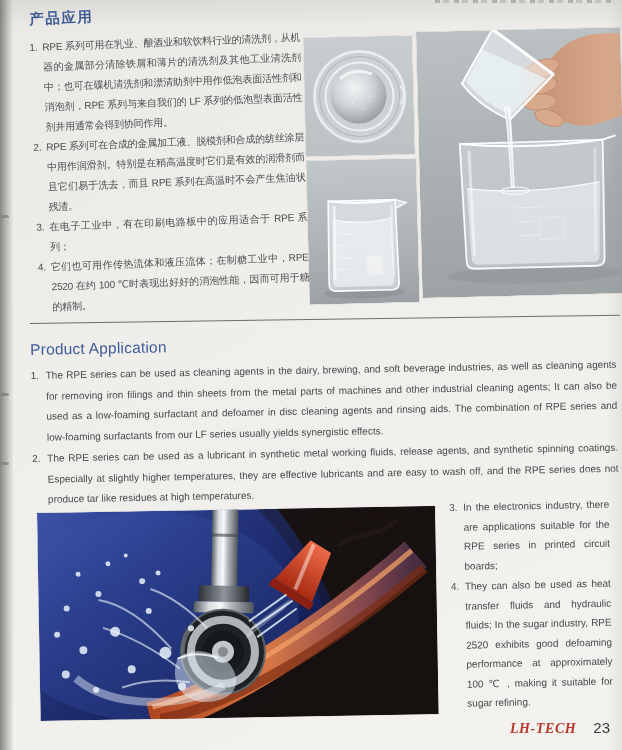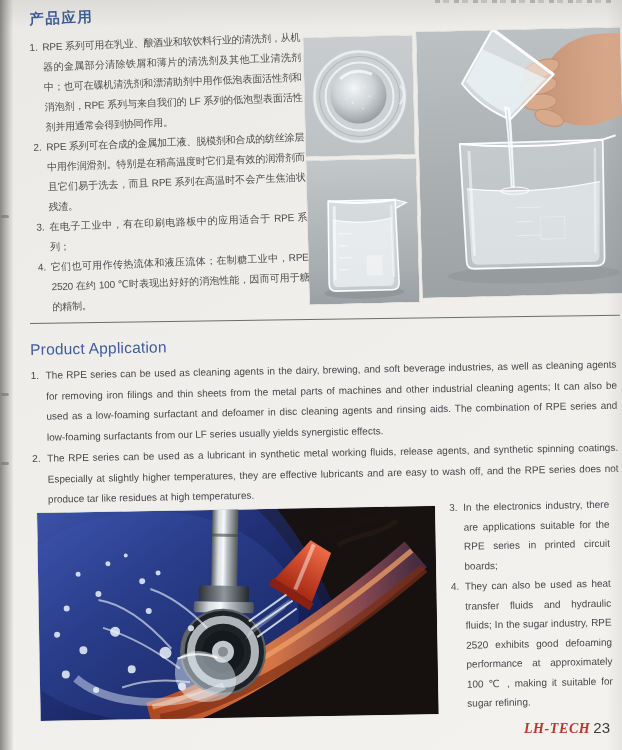--- a/index.html
+++ b/index.html
@@ -44,21 +44,21 @@
 
   .bottom-photo{position:absolute;left:37px;top:513px;width:398px;height:208px;overflow:hidden;
         transform:rotate(-1deg);transform-origin:0 0;box-shadow:0 0 0 .5px rgba(0,0,0,.08)}
 
   .side{position:absolute;left:449px;top:498px;width:160px;transform:rotate(-1.2deg);transform-origin:0 0}
   .side .item{position:relative;padding-left:14px;font-size:10px;line-height:19.5px;
         color:#47494d;text-align:justify;margin-bottom:1px}
   .side .num{position:absolute;left:0;top:0;color:#47494d}
 
   .footer{position:absolute;left:0;top:719px;width:610px;display:flex;justify-content:flex-end;
-        align-items:baseline;gap:3px}
+        align-items:baseline;gap:17px}
   .brand{font-family:"Liberation Serif","DejaVu Serif",serif;font-style:italic;font-weight:bold;
         font-size:14px;letter-spacing:.6px;color:#b5382c}
   .pagenum{font-size:15px;color:#3c3d41}
 </style>
 </head>
 <body>
 
 <div class="page">
   <div class="edge-strip"></div>
   <div class="edge-notch" style="top:215px"></div>

